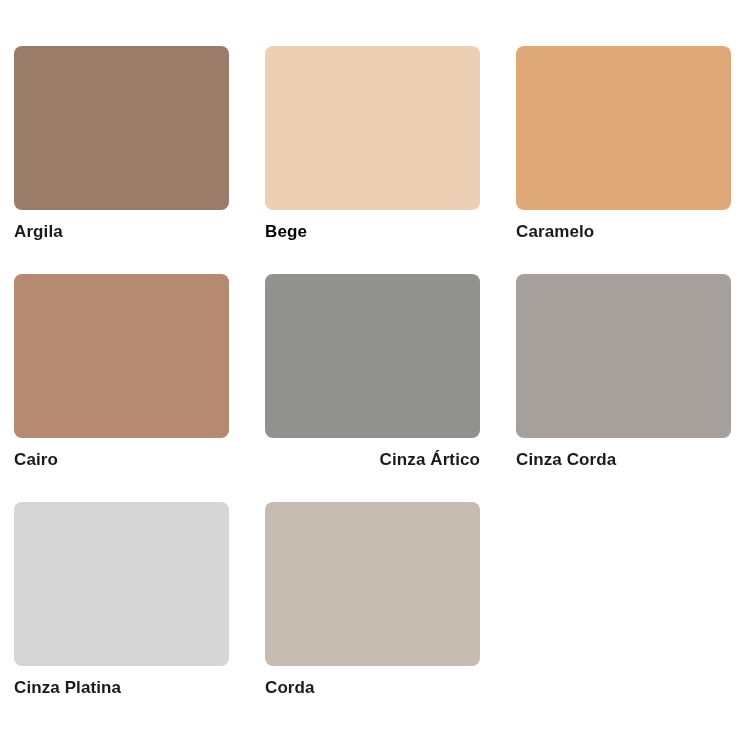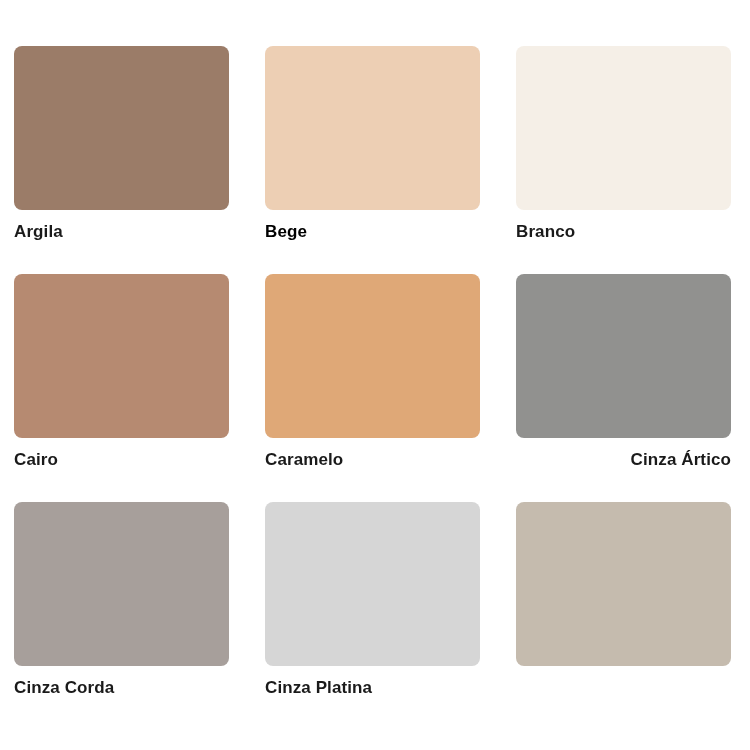--- a/index.html
+++ b/index.html
@@ -60,47 +60,44 @@
   <div class="swatch-cell">
     <div class="swatch-chip" style="background-color: rgb(155, 124, 104);"></div>
     <div class="swatch-label" style="color: rgb(26, 26, 26);">Argila</div>
   </div>
 
   <div class="swatch-cell">
     <div class="swatch-chip" style="background-color: rgb(237, 207, 180);"></div>
     <div class="swatch-label" style="color: #000000;">Bege</div>
   </div>
 
+
   <div class="swatch-cell">
-    <div class="swatch-chip" style="background-color: rgb(245, 239, 231);"></div>
-    <div class="swatch-label" style="color: rgb(26, 26, 26);">Branco</div>
+    <div class="swatch-chip" style="background-color: rgb(223, 168, 119);"></div>
+    <div class="swatch-label" style="color: rgb(26, 26, 26);">Caramelo</div>
   </div>
 
   <div class="swatch-cell">
     <div class="swatch-chip" style="background-color: rgb(182, 138, 113);"></div>
     <div class="swatch-label" style="color: rgb(26, 26, 26);">Cairo</div>
-  </div>
-
-  <div class="swatch-cell">
-    <div class="swatch-chip" style="background-color: rgb(223, 168, 119);"></div>
-    <div class="swatch-label" style="color: rgb(26, 26, 26);">Caramelo</div>
   </div>
 
   <div class="swatch-cell">
     <div class="swatch-chip" style="background-color: rgb(145, 145, 143);"></div>
     <div class="swatch-label" style="color: rgb(26, 26, 26); text-align: right;">Cinza Ártico</div>
   </div>
 
   <div class="swatch-cell">
     <div class="swatch-chip" style="background-color: rgb(167, 159, 155);"></div>
     <div class="swatch-label" style="color: rgb(26, 26, 26);">Cinza Corda</div>
   </div>
 
   <div class="swatch-cell">
     <div class="swatch-chip" style="background-color: rgb(214, 214, 214);"></div>
     <div class="swatch-label" style="color: rgb(26, 26, 26);">Cinza Platina</div>
   </div>
 
   <div class="swatch-cell">
     <div class="swatch-chip" style="background-color: rgb(197, 187, 174);"></div>
+    <div class="swatch-label" style="color: rgb(26, 26, 26);">Corda</div>
   </div>
 
 </div>
 
 </body></html>

